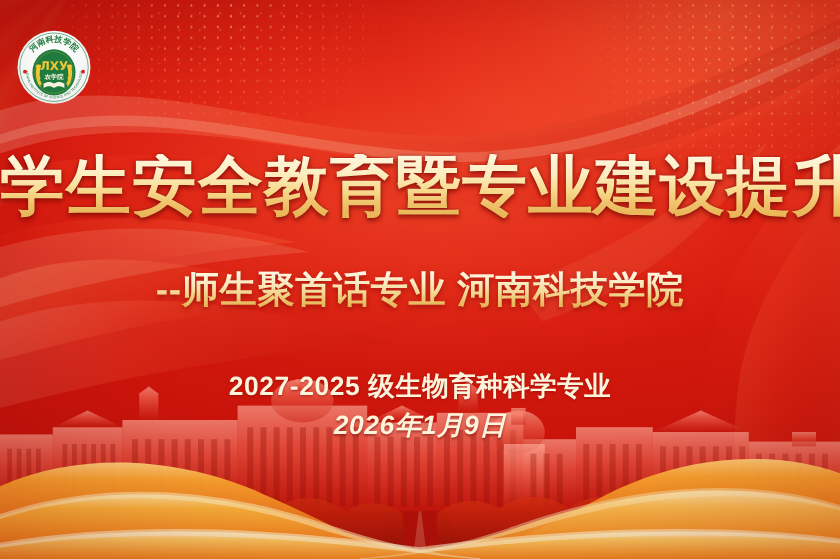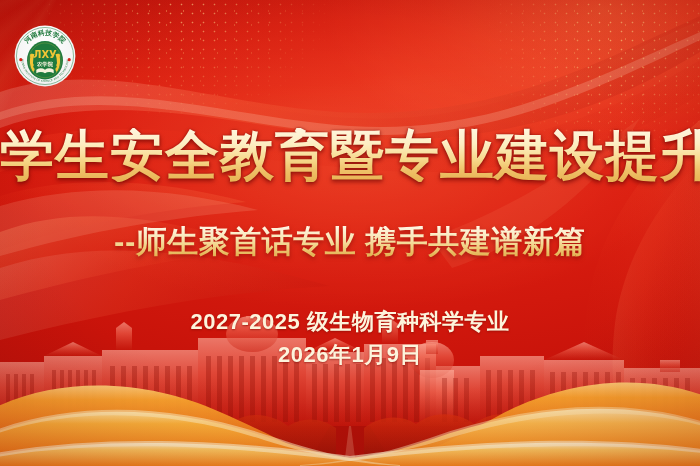--- a/index.html
+++ b/index.html
@@ -137,21 +137,21 @@
 
   .info-line {
     position: absolute;
     left: 0; right: 0;
     font-weight: 700;
     white-space: nowrap;
     color: #fdf4dc;
     text-shadow: 0 1px 2px rgba(120,10,6,0.55);
   }
   .info-1 { top: 307px; font-size: 22px; letter-spacing: 0.5px; }
-  .info-2 { top: 340px; font-size: 22px; letter-spacing: 0.5px; }
+  .info-2 { top: 340px; font-size: 22px; letter-spacing: 0.5px; font-style: italic; }
 
   .vignette {
     background: radial-gradient(ellipse 85% 78% at 50% 45%, rgba(0,0,0,0) 52%, rgba(120,8,4,0.30) 100%);
   }
 </style>
 </head>
 <body>
 
 <div id="poster">
 
@@ -424,18 +424,18 @@
       <text x="50" y="66" font-size="8.5" font-weight="bold" fill="#f7f2dd" text-anchor="middle" font-family="'DejaVu Sans',sans-serif">农学院</text>
 
       <g fill="#f7f2dd">
         <path d="M36,72 C41,69 46,69 50,72 C54,69 59,69 64,72 L64,78 C59,75 54,75 50,78 C46,75 41,75 36,78 Z"></path>
       </g>
     </svg>
   </div>
 
   <div class="content">
     <div class="title">学生安全教育暨专业建设提升会</div>
-    <div class="subtitle">--师生聚首话专业  携手共建谱新篇</div>
+    <div class="subtitle">--师生聚首话专业  河南科技学院</div>
     <div class="info-line info-1">2027-2025 级生物育种科学专业</div>
     <div class="info-line info-2">2026年1月9日</div>
   </div>
 
 </div>
 
 </body></html>

